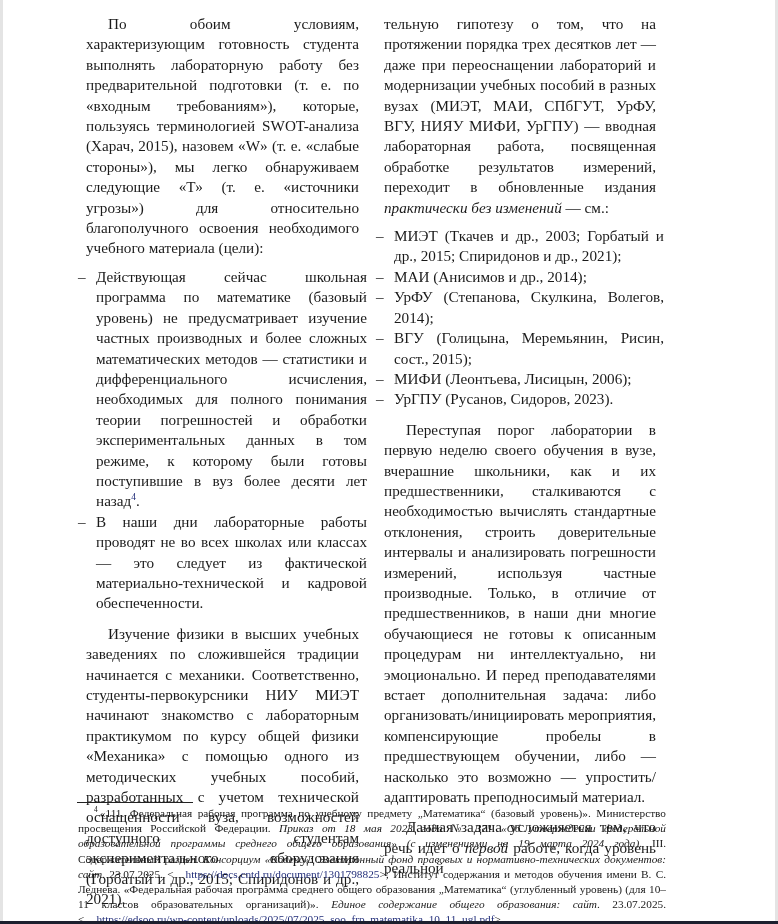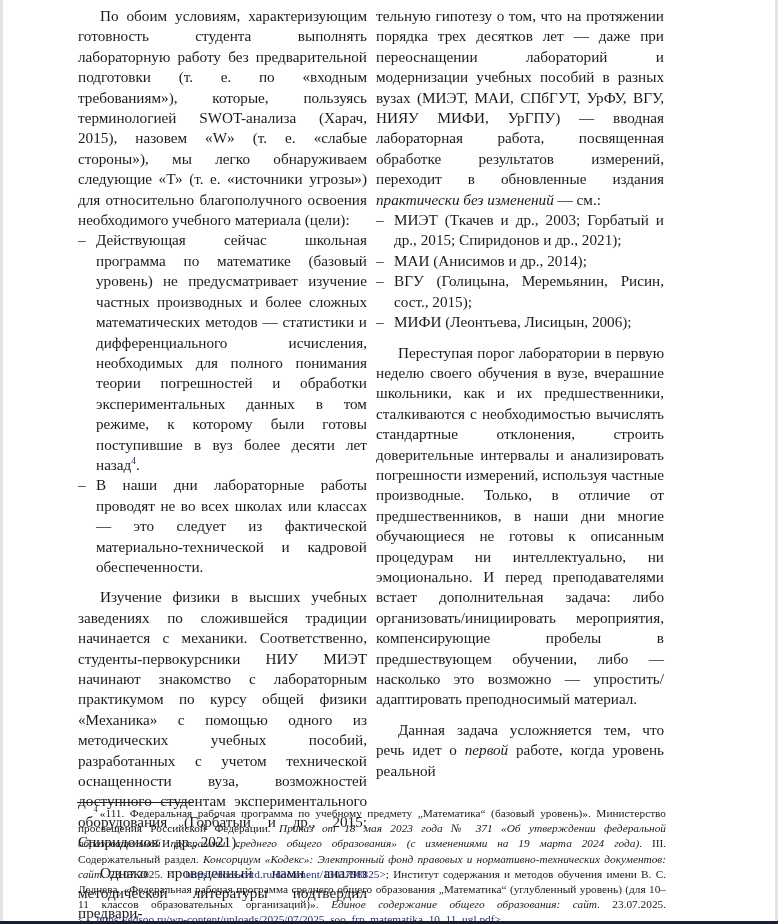--- a/index.html
+++ b/index.html
@@ -10,21 +10,21 @@
     color:#1a1a1a;
   }
   .edge-left { position:absolute; left:0; top:0; width:3px; height:921px; background:#e4e4e4; }
   .edge-right { position:absolute; right:0; top:0; width:3px; height:921px; background:#e4e4e4; }
   .edge-bottom { position:absolute; left:0; bottom:0; width:778px; height:3px; background:#1c1f2e; }
 
   .col { position:absolute; top:6px; font-size:15.2px; line-height:20.4px; text-align:justify; hyphens:manual; }
   .col-left { left:78px; width:289px; }
   .col-right { left:376px; width:288px; }
 
-  p { margin:0; }
+  p { margin:8px; }
   .indent { text-indent:22px; }
   .gap { margin-top:10px; }
 
   ul.dash { list-style:none; margin:0; padding:0; }
   ul.dash li { position:relative; padding-left:18px; }
   ul.dash li::before { content:"\2013"; position:absolute; left:0; top:0; }
 
   .sup-link { font-size:9.5px; vertical-align:super; line-height:0; color:#232f7a; text-decoration:none; cursor:pointer; }
   em { font-style:italic; }
 
@@ -50,22 +50,24 @@
   </ul>
   <p class="indent gap">Изучение физики в высших учебных заведениях по сложившейся традиции начинается с механики. Соответственно, студенты-первокурсники НИУ МИЭТ начинают знакомство с лабораторным практикумом по курсу общей физики «Механика» с помощью одного из методических учебных пособий, разработанных с учетом технической оснащенности вуза, возможностей доступного студентам экспериментального оборудования (Горбатый и др., 2015; Спиридонов и др., 2021).</p>
   <p class="indent gap">Однако проведенный нами анализ методической литературы подтвердил предвари-</p>
 </div>
 
 <div class="col col-right">
   <p><span>тельную гипотезу о том, что на протяжении порядка трех десятков лет — даже при переоснащении лабораторий и модернизации учебных пособий в разных вузах (МИЭТ, МАИ, СПбГУТ, УрФУ, ВГУ, НИЯУ МИФИ, УрГПУ) — вводная лабораторная работа, посвященная обработке результатов измерений, переходит в обновленные издания </span><em>практически без изменений</em><span> — см.:</span></p>
   <ul class="dash" style="margin-top:0;">
     <li>МИЭТ (Ткачев и др., 2003; Горбатый и др., 2015; Спиридонов и др., 2021);</li>
     <li>МАИ (Анисимов и др., 2014);</li>
+    <li>УрФУ (Степанова, Скулкина, Волегов, 2014);</li>
     <li>ВГУ (Голицына, Меремьянин, Рисин, сост., 2015);</li>
     <li>МИФИ (Леонтьева, Лисицын, 2006);</li>
+    <li>УрГПУ (Русанов, Сидоров, 2023).</li>
   </ul>
   <p class="indent gap">Переступая порог лаборатории в первую неделю своего обучения в вузе, вчерашние школьники, как и их предшественники, сталкиваются с необходимостью вычислять стандартные отклонения, строить доверительные интервалы и анализировать погрешности измерений, используя частные производные. Только, в отличие от предшественников, в наши дни многие обучающиеся не готовы к описанным процедурам ни интеллектуально, ни эмоционально. И перед преподавателями встает дополнительная задача: либо организовать/инициировать мероприятия, компенсирующие пробелы в предшествующем обучении, либо — насколько это возможно — упростить/адаптировать преподносимый материал.</p>
   <p class="indent gap"><span>Данная задача усложняется тем, что речь идет о </span><em>первой</em><span> работе, когда уровень реальной</span></p>
 </div>
 
 <div class="fn-rule"></div>
 
 <div class="footnote"><span class="num">4</span><span>«111. Федеральная рабочая программа по учебному предмету „Математика“ (базовый уровень)». Министерство просвещения Российской Федерации. </span><em>Приказ от 18 мая 2023 года № 371 «Об утверждении федеральной образовательной программы среднего общего образования» (с изменениями на 19 марта 2024 года)</em><span>. III. Содержательный раздел. </span><em>Консорциум «Кодекс»: Электронный фонд правовых и нормативно-технических документов: сайт</em><span>. 23.07.2025. &lt;</span><a>https://docs.cntd.ru/document/1301798825</a><span>&gt;; Институт содержания и методов обучения имени В. С. Леднева. «Федеральная рабочая программа среднего общего образования „Математика“ (углубленный уровень) (для 10–11 классов образовательных организаций)». </span><em>Единое содержание общего образования: сайт</em><span>. 23.07.2025. &lt;</span><a>https://edsoo.ru/wp-content/uploads/2025/07/2025_soo_frp_matematika_10_11_ugl.pdf</a><span>&gt;.</span></div>
 
 <div class="edge-bottom"></div>

